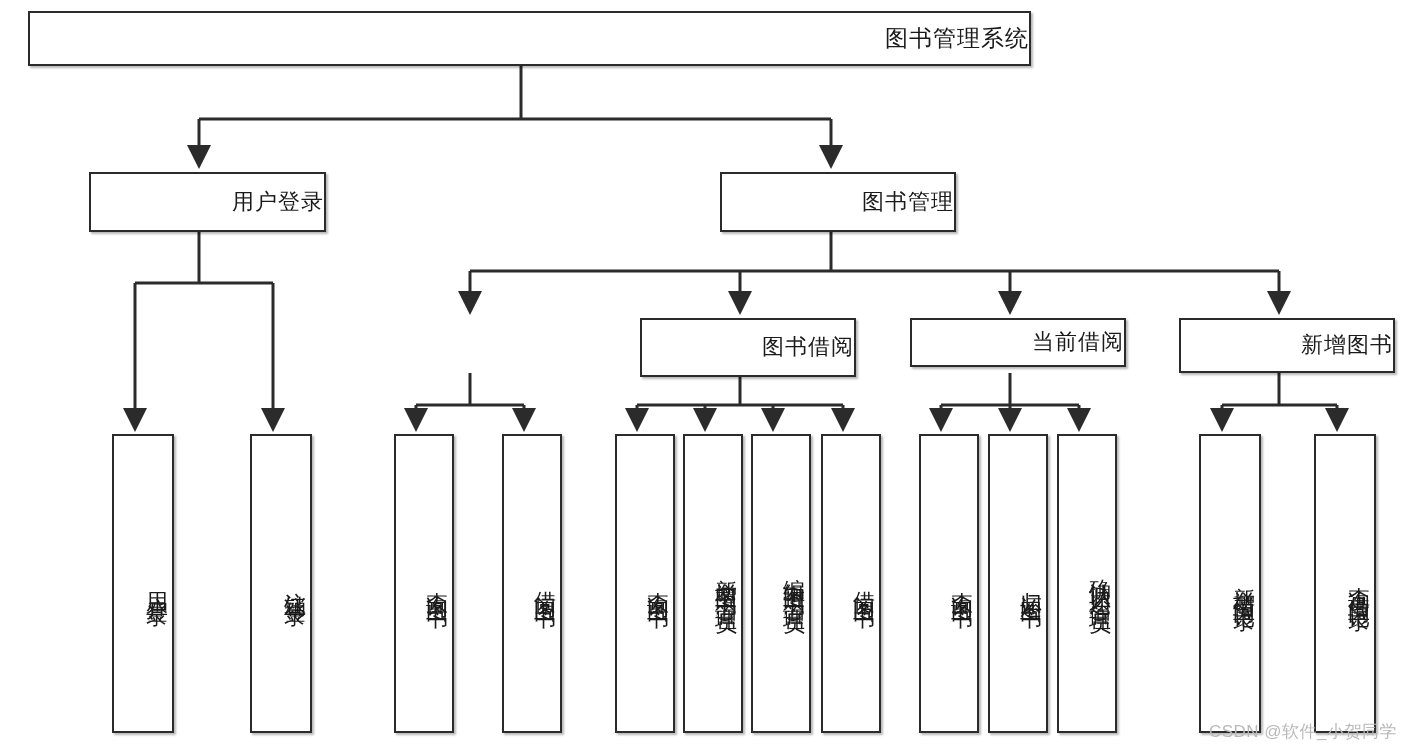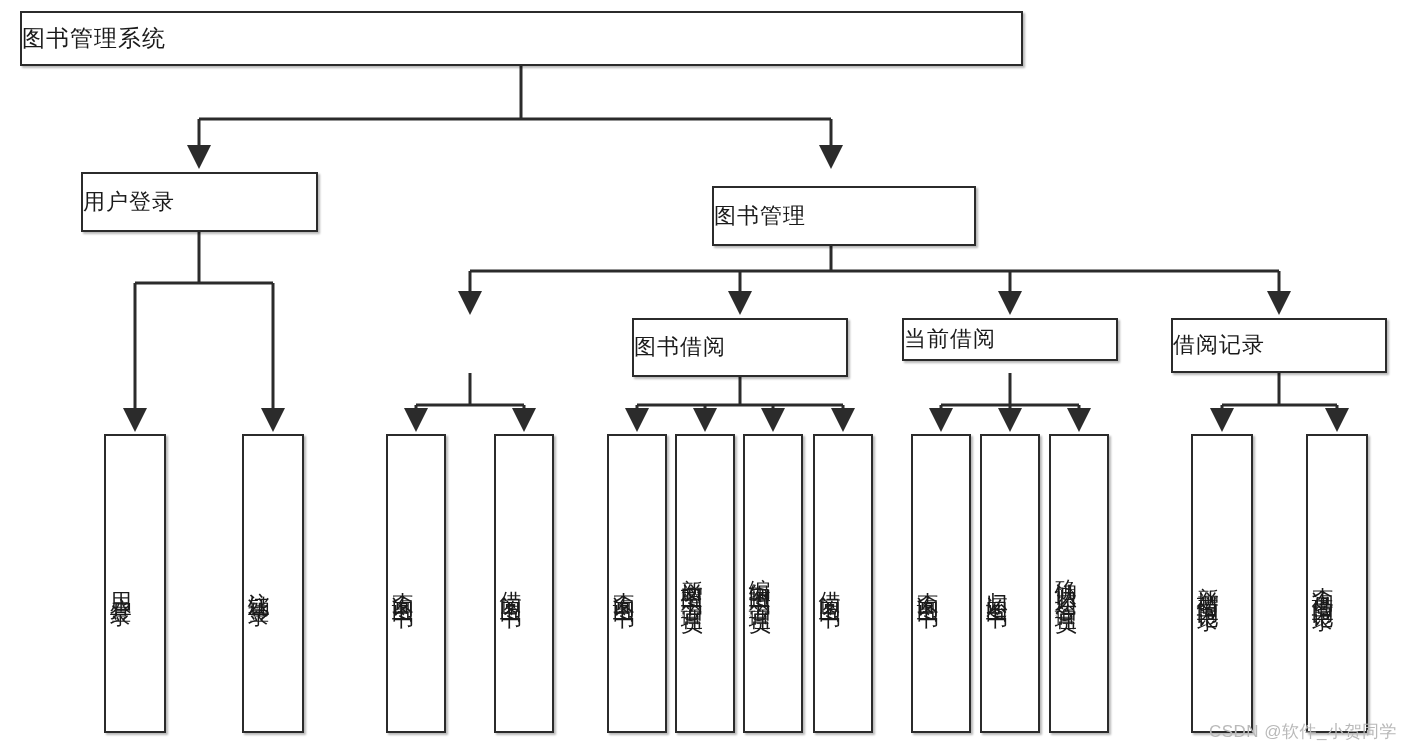--- a/index.html
+++ b/index.html
@@ -26,23 +26,24 @@
     pointer-events: none;
   }
   .node {
     position: absolute;
     box-sizing: border-box;
     background: #ffffff;
     border: 2px solid #2b2b2b;
     box-shadow: 2px 2px 2px rgba(0,0,0,0.28);
     display: flex;
     align-items: center;
-    justify-content: flex-start;
+    justify-content: flex-end;
     color: #1a1a1a;
     z-index: 2;
+    margin-left: 8px;
   }
   .node-h {
     font-size: 22px;
     line-height: 1.2;
     letter-spacing: 1px;
     white-space: nowrap;
   }
   .node-v {
     writing-mode: vertical-rl;
     text-orientation: upright;
@@ -122,32 +123,32 @@
     </g>
   </svg>
 
   <div class="node root" style="left:20px; top:11px; width:1003px; height:55px;">
     <span class="node-h">图书管理系统</span>
   </div>
 
   <div class="node" style="left:81px; top:172px; width:237px; height:60px;">
     <span class="node-h">用户登录</span>
   </div>
-  <div class="node" style="left:712px; top:186px; width:264px; height:60px;">
+  <div class="node" style="left:712px; top:172px; width:236px; height:60px;">
     <span class="node-h">图书管理</span>
   </div>
 
   <div class="node" style="left:632px; top:318px; width:216px; height:59px;">
     <span class="node-h">图书借阅</span>
   </div>
-  <div class="node" style="left:902px; top:318px; width:216px; height:43px;">
+  <div class="node" style="left:902px; top:318px; width:216px; height:49px;">
     <span class="node-h">当前借阅</span>
   </div>
   <div class="node" style="left:1171px; top:318px; width:216px; height:55px;">
-    <span class="node-h">借阅记录</span>
+    <span class="node-h">新增图书</span>
   </div>
 
   <div class="node" style="left:104px; top:434px; width:62px; height:299px;">
     <span class="node-v">用户登录</span>
   </div>
   <div class="node" style="left:242px; top:434px; width:62px; height:299px;">
     <span class="node-v">注销登录</span>
   </div>
 
   <div class="node" style="left:386px; top:434px; width:60px; height:299px;">

